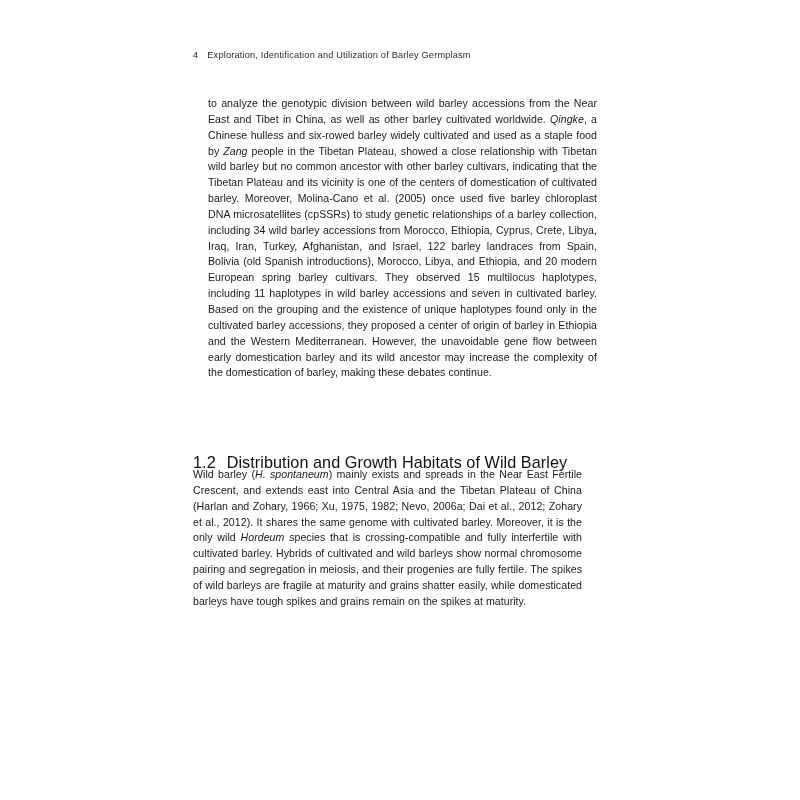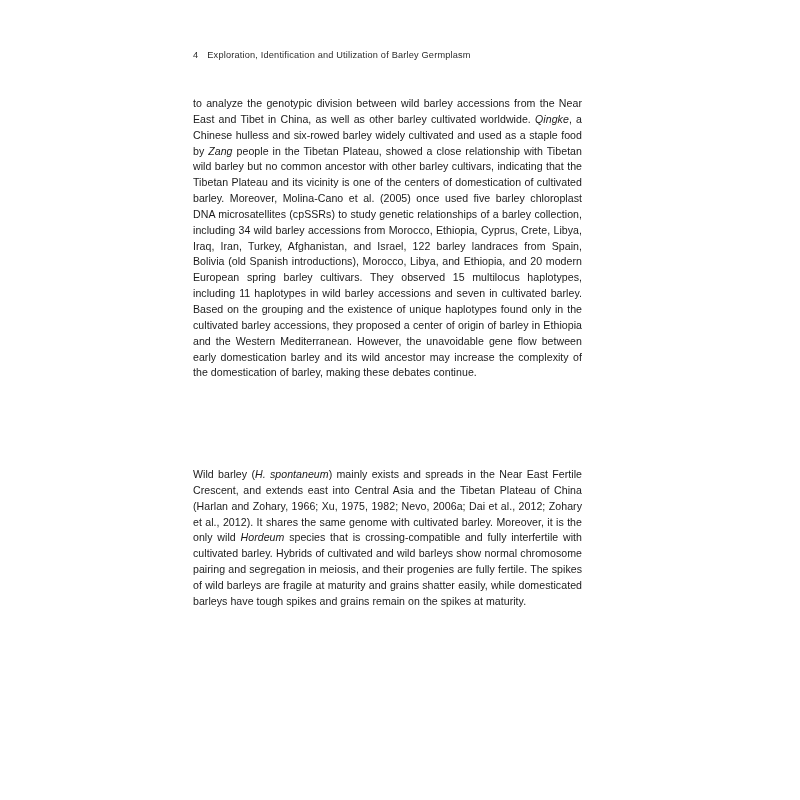--- a/index.html
+++ b/index.html
@@ -34,21 +34,21 @@
     white-space: nowrap;
   }
   .running-head .folio {
     display: inline-block;
     margin-right: 9px;
   }
 
   
   .text-column {
     position: absolute;
-    left: 193px;
+    left: 208px;
     top: 96px;
     width: 389px;
   }
 
   p.body-par {
     margin: 0;
     font-size: 10.6px;
     line-height: 15.85px;
     text-align: justify;
     text-justify: inter-word;
@@ -97,18 +97,21 @@
 <div class="page">
 
   <div class="running-head">
     <span class="folio">4</span><span>Exploration, Identification and Utilization of Barley Germplasm</span>
   </div>
 
   <div class="text-column">
     <p class="body-par"><span>to analyze the genotypic division between wild barley accessions from the Near East and Tibet in China, as well as other barley cultivated worldwide. </span><i>Qingke</i><span>, a Chinese hulless and six-rowed barley widely cultivated and used as a staple food by </span><i>Zang</i><span> people in the Tibetan Plateau, showed a close relationship with Tibetan wild barley but no common ancestor with other barley cultivars, indicating that the Tibetan Plateau and its vicinity is one of the centers of domestication of cultivated barley. Moreover, Molina-Cano et al. (2005) once used five barley chloroplast DNA microsatellites (cpSSRs) to study genetic relationships of a barley collection, including 34 wild barley accessions from Morocco, Ethiopia, Cyprus, Crete, Libya, Iraq, Iran, Turkey, Afghanistan, and Israel, 122 barley landraces from Spain, Bolivia (old Spanish introductions), Morocco, Libya, and Ethiopia, and 20 modern European spring barley cultivars. They observed 15 multilocus haplotypes, including 11 haplotypes in wild barley accessions and seven in cultivated barley. Based on the grouping and the existence of unique haplotypes found only in the cultivated barley accessions, they proposed a center of origin of barley in Ethiopia and the Western Mediterranean. However, the unavoidable gene flow between early domestication barley and its wild ancestor may increase the complexity of the domestication of barley, making these debates continue.</span></p>
   </div>
 
+  <div class="block-heading">
+    <h2 class="section-heading"><span class="sec-num">1.2</span><span>Distribution and Growth Habitats of Wild Barley</span></h2>
+  </div>
 
   <div class="block-par2">
     <p class="body-par"><span>Wild barley (</span><i>H. spontaneum</i><span>) mainly exists and spreads in the Near East Fertile Crescent, and extends east into Central Asia and the Tibetan Plateau of China (Harlan and Zohary, 1966; Xu, 1975, 1982; Nevo, 2006a; Dai et al., 2012; Zohary et al., 2012). It shares the same genome with cultivated barley. Moreover, it is the only wild </span><i>Hordeum</i><span> species that is crossing-compatible and fully interfertile with cultivated barley. Hybrids of cultivated and wild barleys show normal chromosome pairing and segregation in meiosis, and their progenies are fully fertile. The spikes of wild barleys are fragile at maturity and grains shatter easily, while domesticated barleys have tough spikes and grains remain on the spikes at maturity.</span></p>
   </div>
 
 </div>
 
 </body></html>

